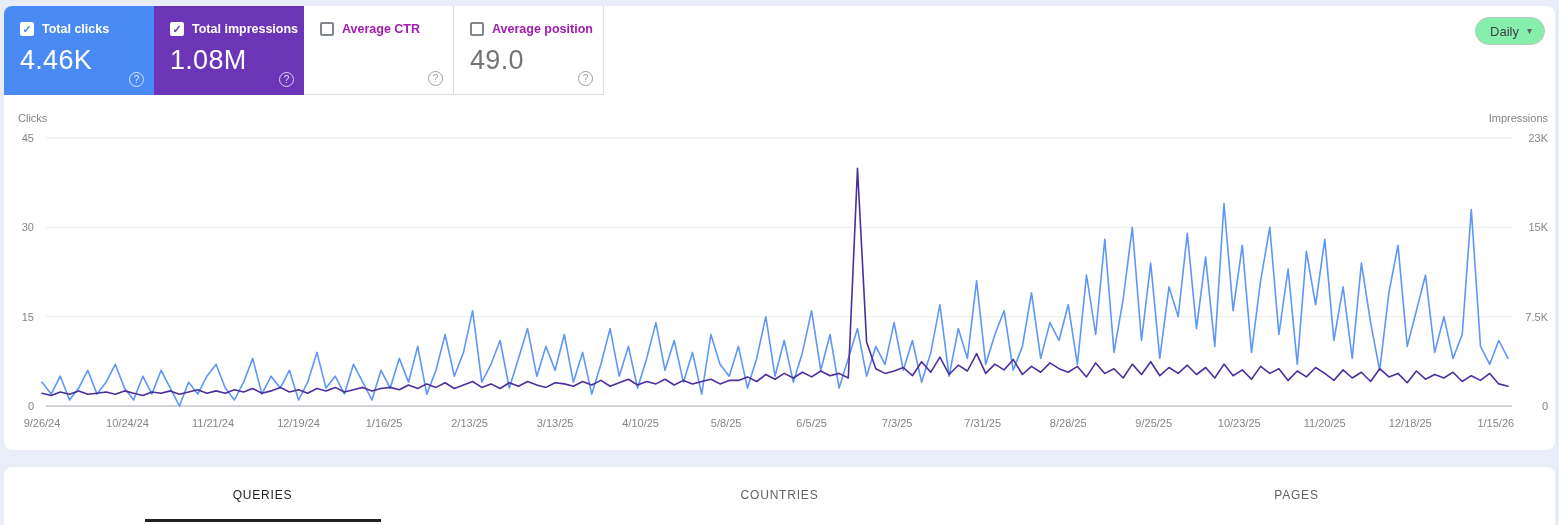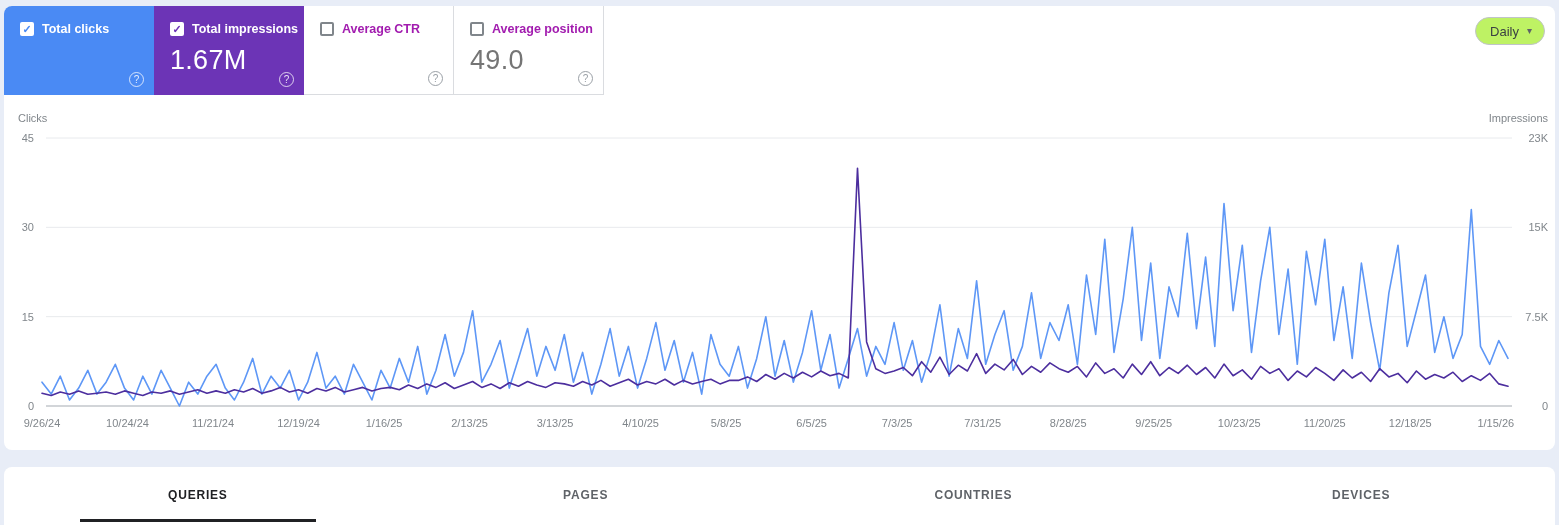--- a/index.html
+++ b/index.html
@@ -67,42 +67,42 @@
   .metric-card.colored .help-icon { border-color: rgba(255,255,255,.75); color: rgba(255,255,255,.85); }
 
   
   .daily-select {
     position: absolute;
     right: 10px; top: 11px;
     height: 28px;
     padding: 0 12px 0 14px;
     border: 1px solid #c0c4c9;
     border-radius: 14px;
-    background: #bef264;
+    background: #86efac;
     display: flex; align-items: center; gap: 8px;
     font-size: 13px; color: #3c4043;
     cursor: pointer;
   }
   .caret { font-size: 10px; color: #5f6368; line-height: 1; }
 
   
   .tabs-card {
     position: absolute;
     left: 4px; top: 467px;
     width: 1551px; height: 58px;
     background: #ffffff;
     border-radius: 8px 8px 0 0;
     overflow: hidden;
   }
   .tabs-row { display: flex; height: 55px; }
   .tab {
     flex: 1;
     position: relative;
     display: flex; align-items: center; justify-content: center;
-    font-size: 12px; font-weight: 700; letter-spacing: .8px;
+    font-size: 12px; font-weight: 400; letter-spacing: .8px;
     color: #5f6368;
     cursor: pointer;
     text-transform: uppercase;
   }
   .tab .tab-underline {
     display: none;
     position: absolute;
     bottom: 0; left: 50%;
     transform: translateX(-50%);
     width: 236px; height: 3px;
@@ -118,28 +118,29 @@
 
 <div class="chart-card">
 
   
   <div class="metrics-row">
     <div class="metric-card colored" style="background: rgb(74, 138, 244);">
       <div class="label-row">
         <span class="checkbox" style="color: rgb(74, 138, 244);">✓</span>
         <span class="metric-label">Total clicks</span>
       </div>
+      <div class="metric-value">4.46K</div>
       <span class="help-icon">?</span>
     </div>
     <div class="metric-card colored" style="background: rgb(108, 52, 182);">
       <div class="label-row">
         <span class="checkbox" style="color: rgb(108, 52, 182);">✓</span>
         <span class="metric-label">Total impressions</span>
       </div>
-      <div class="metric-value">1.67M</div>
+      <div class="metric-value">1.08M</div>
       <span class="help-icon">?</span>
     </div>
     <div class="metric-card white">
       <div class="label-row">
         <span class="checkbox"></span>
         <span class="metric-label">Average CTR</span>
       </div>
       <span class="help-icon">?</span>
     </div>
     <div class="metric-card white">
@@ -197,25 +198,21 @@
     </svg>
 </div>
 
 <div class="tabs-card">
   <div class="tabs-row">
     <div class="tab active">
       <span>QUERIES</span>
       <span class="tab-underline"></span>
     </div>
     <div class="tab">
+      <span>COUNTRIES</span>
+
+    </div>
+    <div class="tab">
       <span>PAGES</span>
-
-    </div>
-    <div class="tab">
-      <span>COUNTRIES</span>
-
-    </div>
-    <div class="tab">
-      <span>DEVICES</span>
 
     </div>
   </div>
 </div>
 
 </body></html>

